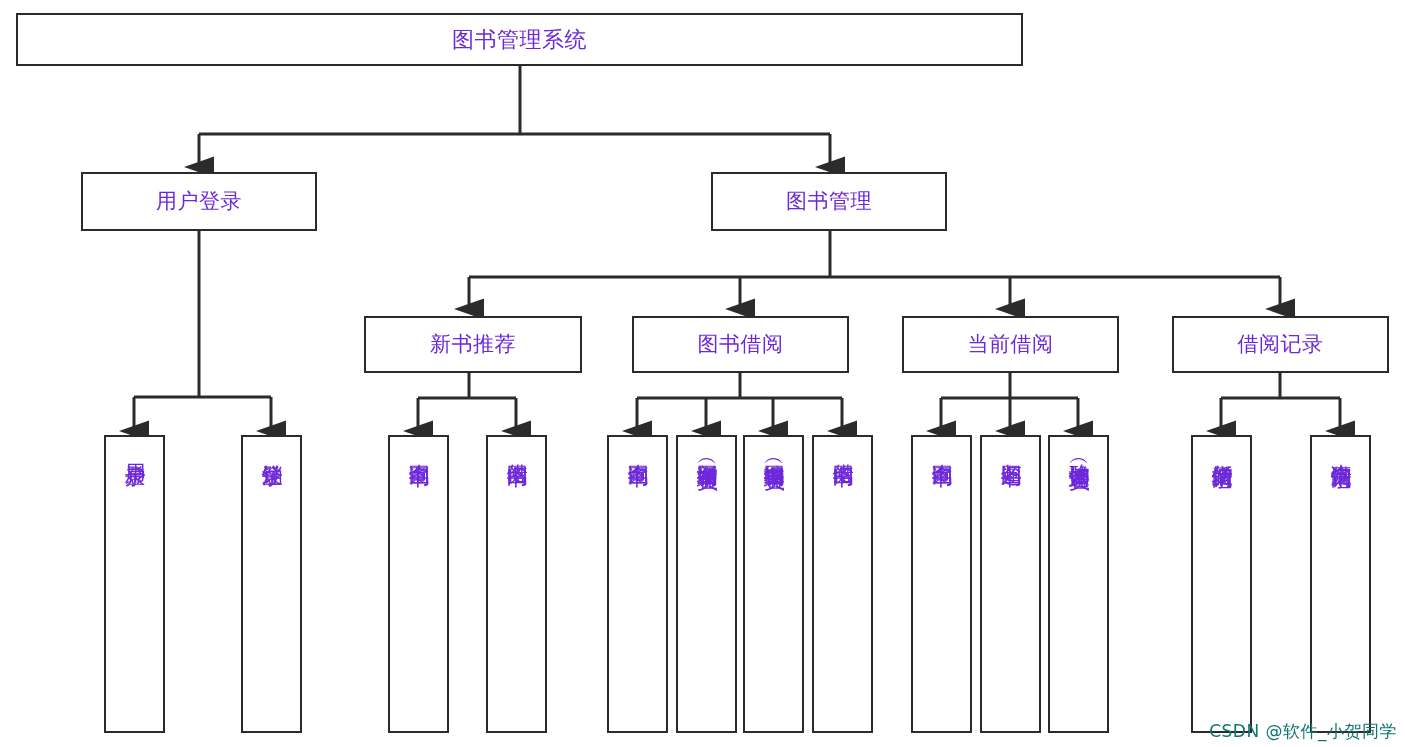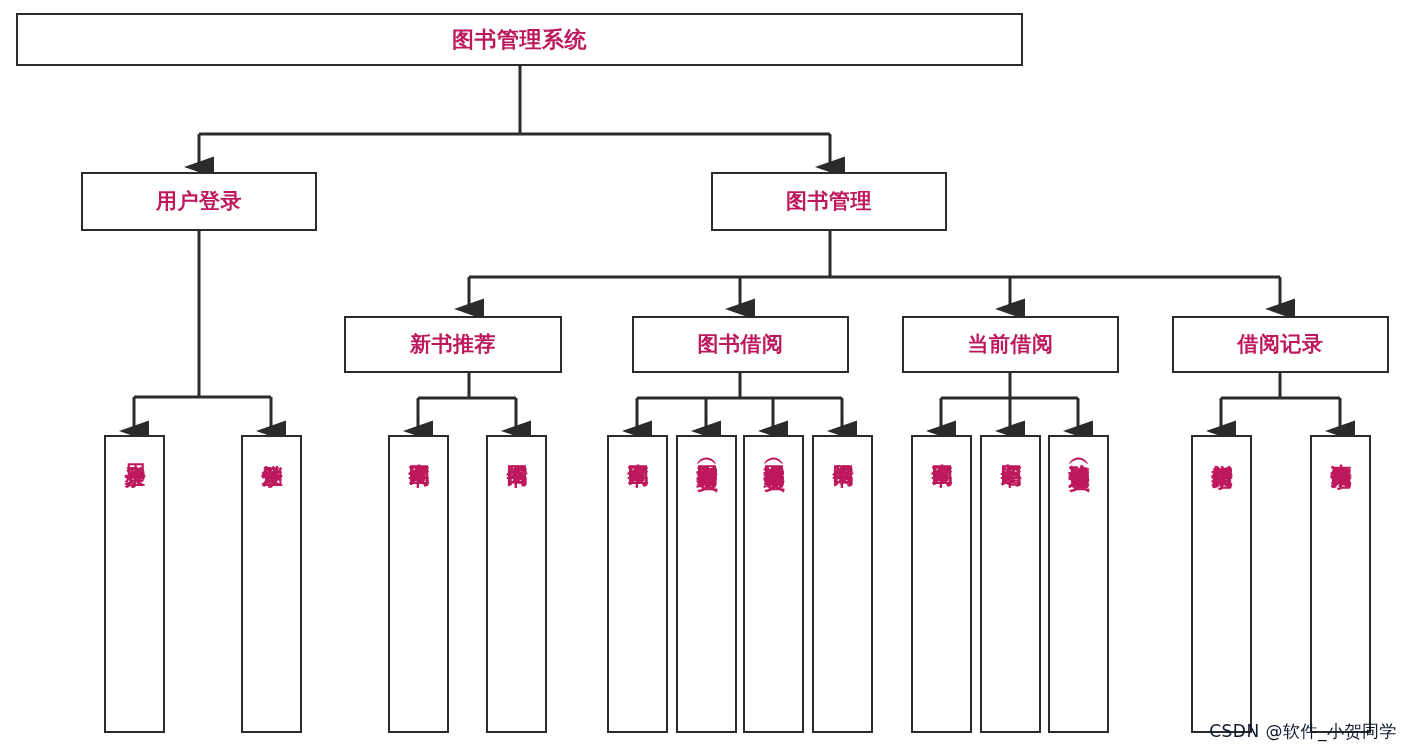--- a/index.html
+++ b/index.html
@@ -18,22 +18,21 @@
     overflow: hidden;
   }
   .node {
     position: absolute;
     box-sizing: border-box;
     background: #ffffff;
     border: 2px solid #2b2b2b;
     display: flex;
     align-items: center;
     justify-content: center;
-    color: #be185d;
-    font-weight: bold;
+    color: #6d28d9;
   }
   .node .label {
     font-size: 21px;
     line-height: 1.15;
     letter-spacing: 0.5px;
     white-space: nowrap;
   }
   .node.root .label { font-size: 22px; }
   .node.lvl2 .label { font-size: 21px; }
   .node.lvl3 .label { font-size: 21px; }
@@ -60,21 +59,21 @@
     width: 1405px;
     height: 747px;
     pointer-events: none;
   }
 
   #watermark {
     position: absolute;
     right: 8px;
     bottom: 4px;
     font-size: 17px;
-    color: #0f172a;
+    color: #0f766e;
     white-space: nowrap;
     letter-spacing: 0.5px;
   }
 </style>
 </head>
 <body>
 
 <div id="canvas">
 
   <svg id="wires" viewBox="0 0 1405 747">
@@ -133,21 +132,21 @@
     <span class="label">图书管理系统</span>
   </div>
 
   <div class="node lvl2" style="left:81px; top:172px; width:236px; height:59px;">
     <span class="label">用户登录</span>
   </div>
   <div class="node lvl2" style="left:711px; top:172px; width:236px; height:59px;align-items:center;">
     <span class="label">图书管理</span>
   </div>
 
-  <div class="node lvl3" style="left:344px; top:316px; width:218px; height:57px;">
+  <div class="node lvl3" style="left:364px; top:316px; width:218px; height:57px;">
     <span class="label">新书推荐</span>
   </div>
   <div class="node lvl3" style="left:632px; top:316px; width:217px; height:57px;">
     <span class="label">图书借阅</span>
   </div>
   <div class="node lvl3" style="left:1172px; top:316px; width:217px; height:57px;">
     <span class="label">借阅记录</span>
   </div>
   <div class="node lvl3" style="left:902px; top:316px; width:217px; height:57px;">
     <span class="label">当前借阅</span>

